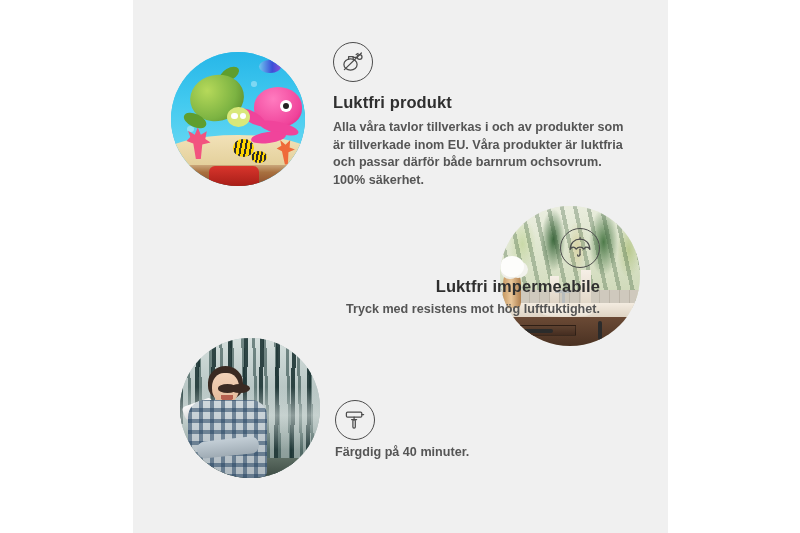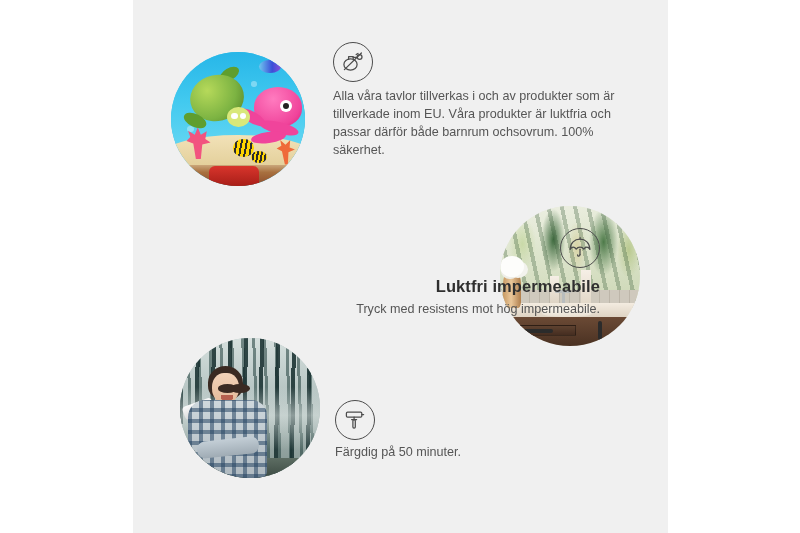--- a/index.html
+++ b/index.html
@@ -301,21 +301,21 @@
     color: #2f2f2f;
     font-size: 16.5px;
     font-weight: 700;
     letter-spacing: .1px;
     line-height: 1.25;
     white-space: nowrap;
   }
   .feat-body {
     color: #555555;
     font-size: 12.6px;
-    font-weight: 400;
+    font-weight: 700;
     line-height: 1.42;
   }
 
   
   #feature-odourless {
     left: 200px;  
     top: 42px;
     width: 300px;
     text-align: left;
   }
@@ -417,20 +417,21 @@
 
           <path d="M13.2 8.4 L17.4 8.4"></path>
 
           <circle cx="19.6" cy="8.0" r="2.4"></circle>
 
           <path d="M16.2 5.6 L18.0 4.4"></path>
 
           <path d="M4.4 20.6 L21.4 4.0"></path>
         </svg>
       </div>
+      <div class="feat-title">Luktfri produkt</div>
       <div class="feat-body">Alla våra tavlor tillverkas i och av produkter som är tillverkade inom EU. Våra produkter är luktfria och passar därför både barnrum ochsovrum. 100% säkerhet.</div>
     </div>
 
     <div class="feature" id="feature-waterproof">
       <div class="icon-circle">
         <svg width="26" height="26" viewBox="0 0 26 26" fill="none" stroke="#4c4c4c" stroke-width="1.25" stroke-linecap="round" stroke-linejoin="round">
 
           <path d="M3.2 14.2 C3.2 7.9 7.6 4.2 13 4.2 C18.4 4.2 22.8 7.9 22.8 14.2"></path>
 
           <path d="M3.2 14.2 C5.0 11.3 7.4 11.3 9.2 14.2
@@ -438,35 +439,35 @@
                    C18.6 11.3 21.0 11.3 22.8 14.2"></path>
 
           <path d="M13 14.2 L13 19.6"></path>
 
           <path d="M13 19.6 C13 21.6 10.6 21.8 10.6 19.9"></path>
 
           <path d="M13 4.2 L13 2.6"></path>
         </svg>
       </div>
       <div class="feat-title">Luktfri impermeabile</div>
-      <div class="feat-body">Tryck med resistens mot hög impermeabile.</div>
+      <div class="feat-body">Tryck med resistens mot hög luftfuktighet.</div>
     </div>
 
     <div class="feature" id="feature-easy">
       <div class="icon-circle">
         <svg width="26" height="26" viewBox="0 0 26 26" fill="none" stroke="#4c4c4c" stroke-width="1.25" stroke-linecap="round" stroke-linejoin="round">
 
           <rect x="4.4" y="5.0" width="15.4" height="5.2" rx="1.2"></rect>
 
           <path d="M12.1 10.2 L12.1 12.6"></path>
 
           <path d="M9.6 12.6 L14.6 12.6"></path>
 
           <rect x="10.9" y="12.6" width="2.4" height="8.6" rx="1.1"></rect>
 
           <path d="M19.8 7.6 L21.6 7.6"></path>
         </svg>
       </div>
-      <div class="feat-body">Färgdig på 50 minuter.</div>
+      <div class="feat-body">Färgdig på 40 minuter.</div>
     </div>
 
   </div>
 </div>
 
 </body></html>

